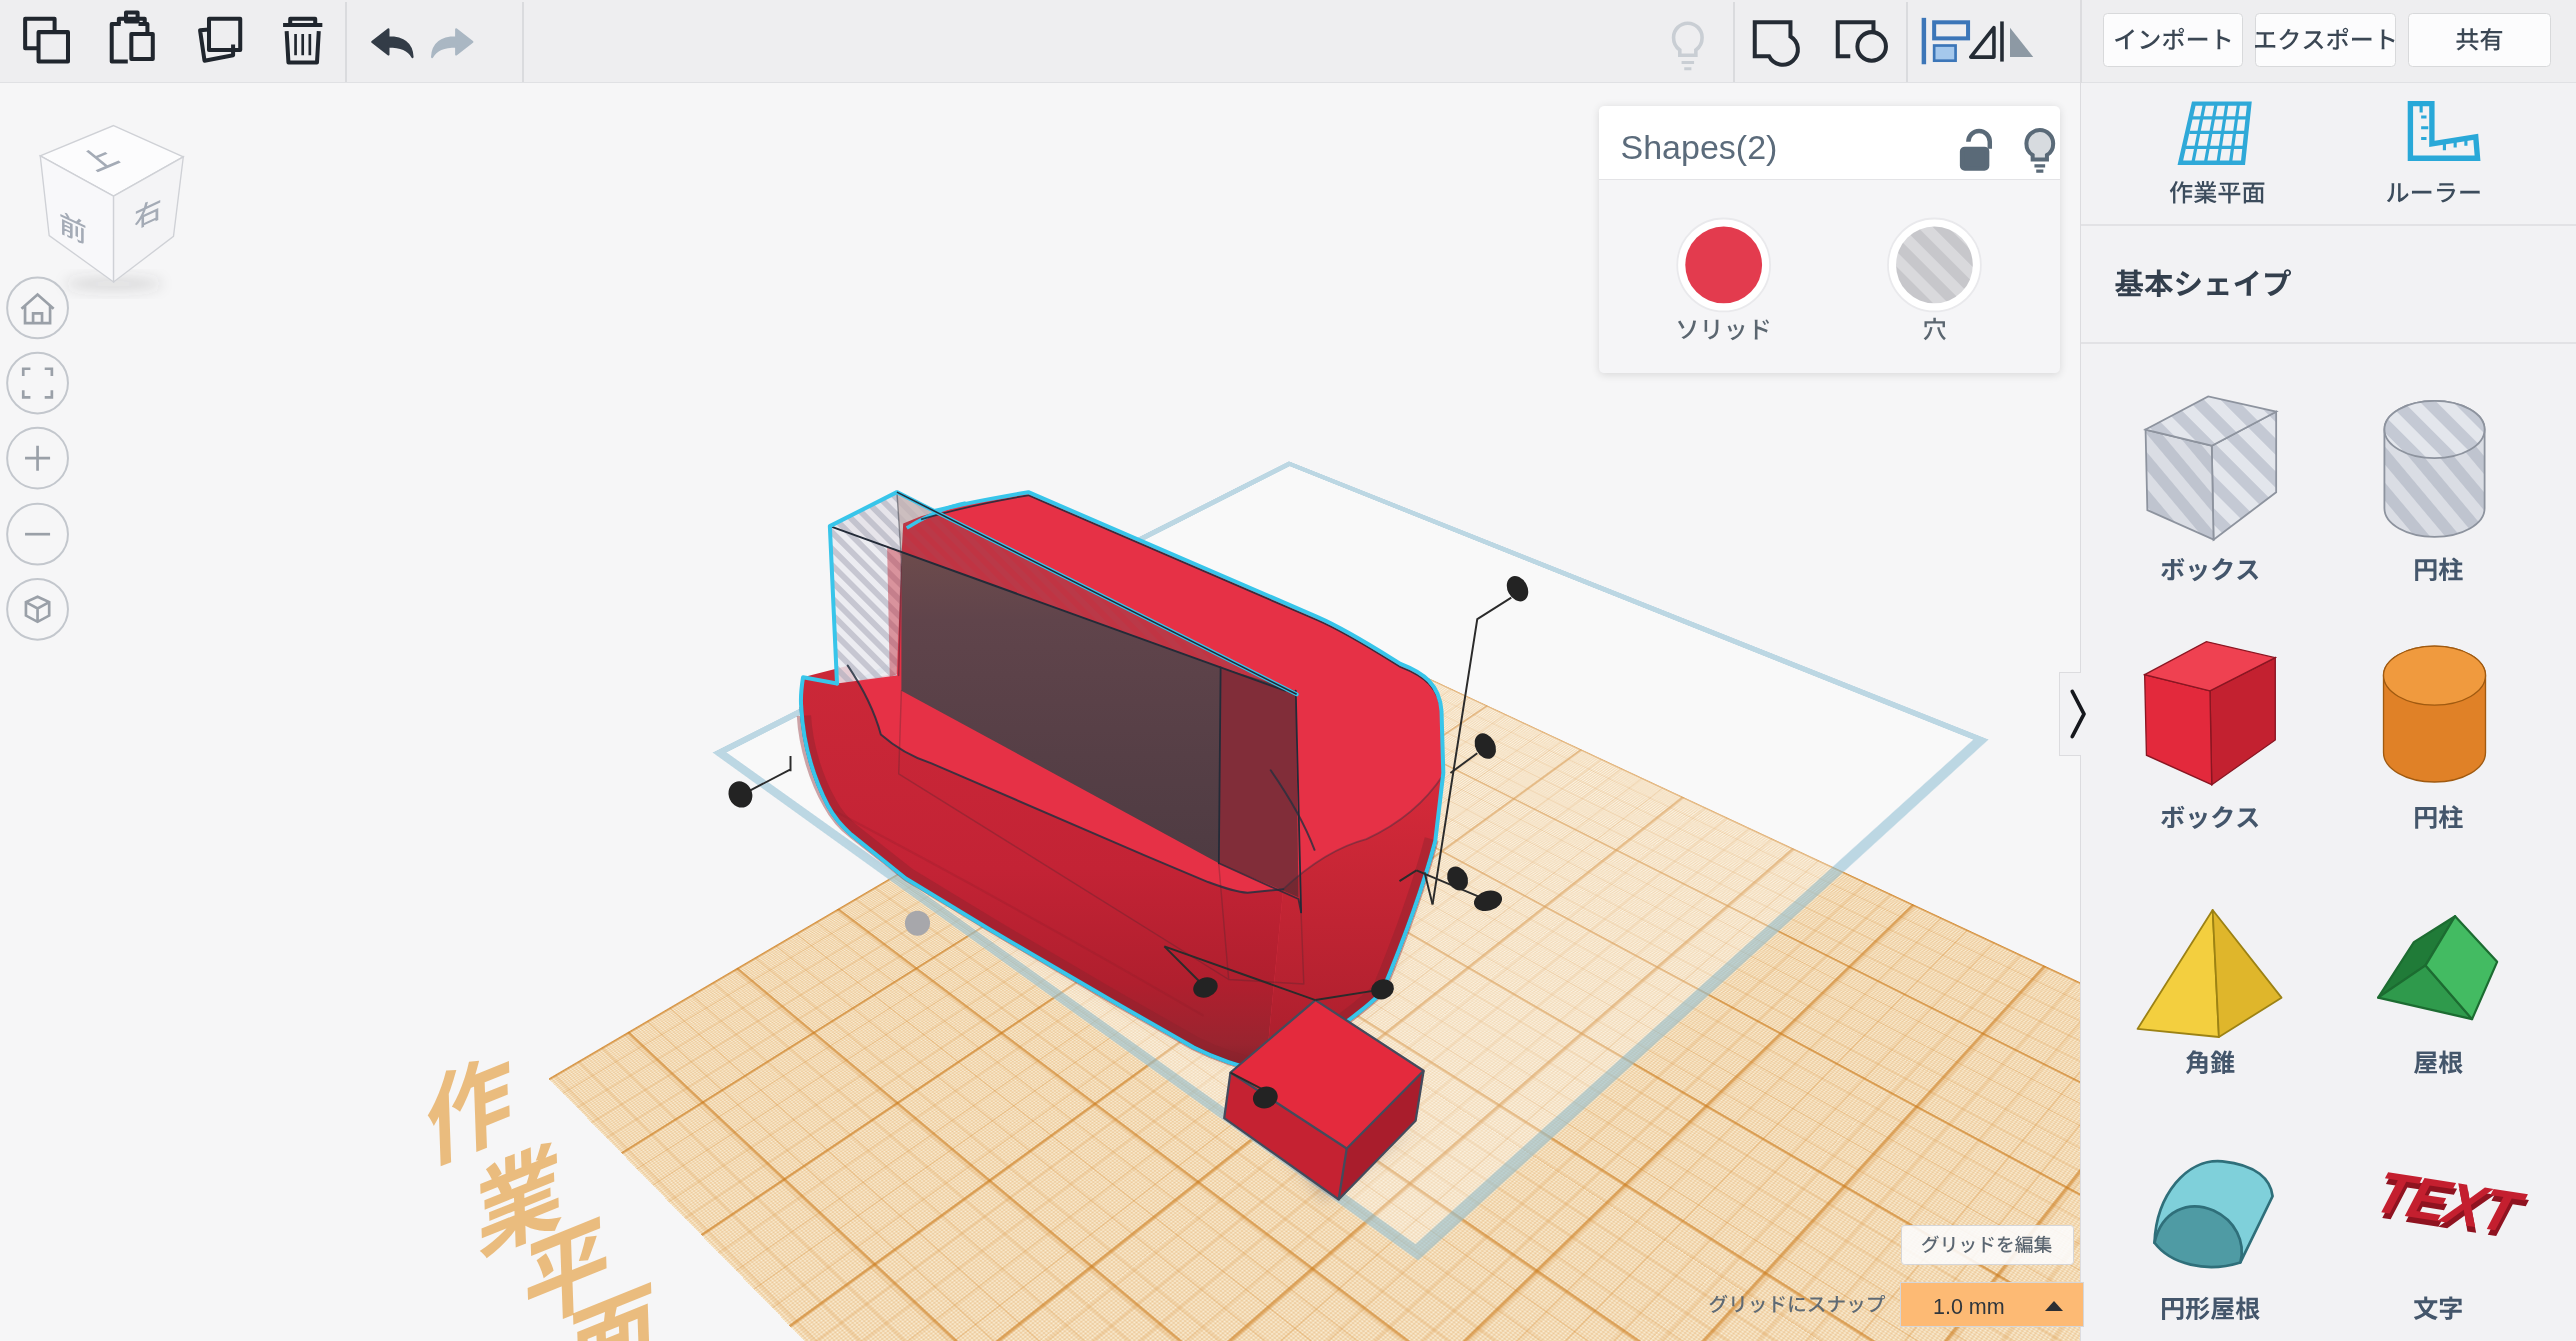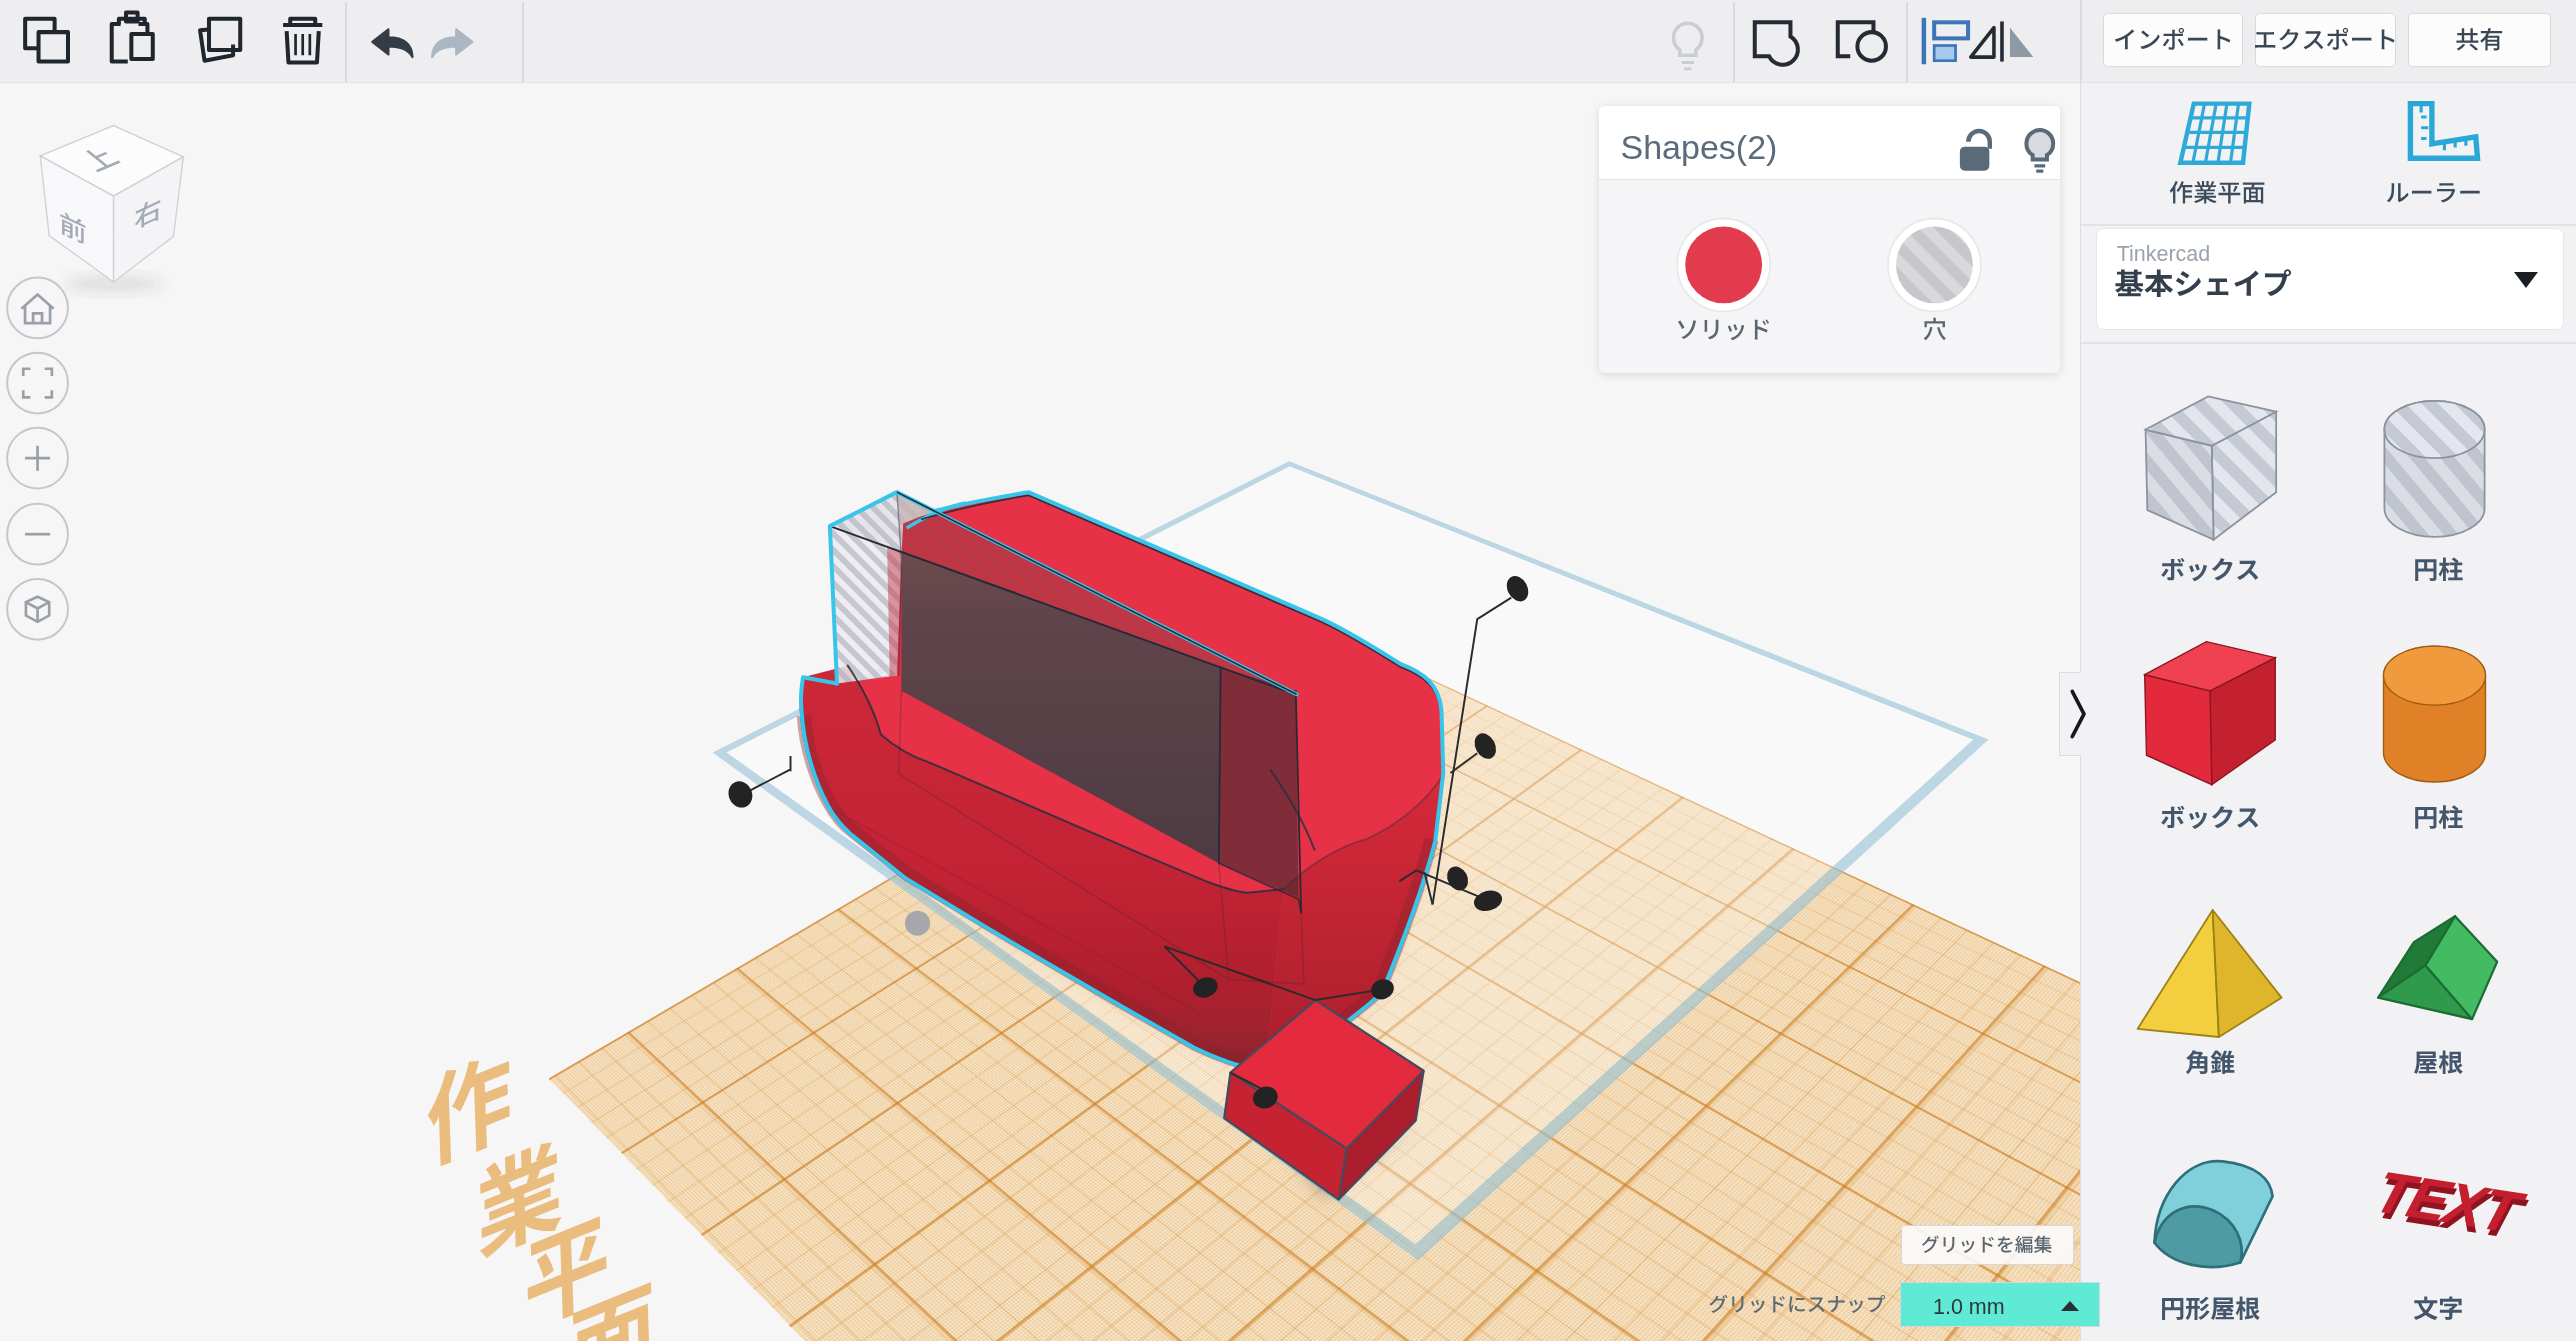--- a/index.html
+++ b/index.html
@@ -250,24 +250,20 @@
     <path d="M 124,26 L 186,26 M 121,42 L 184,42 M 117,59 L 183,59"></path>
   </g>
   <g stroke="#29a8d8" stroke-width="6" fill="none">
     <path d="M 368,10 L 392,10 L 392,55 L 441,47 L 443,71 L 368,71 Z"></path>
     <path d="M 380,10 L 380,20 M 380,25 L 386,25 M 380,37 L 388,37 M 380,49 L 386,49 M 406,54 L 406,62 M 418,52 L 418,59 M 430,50 L 430,57" stroke-width="3.5"></path>
   </g>
 </g>
     </svg>
 
 <div style="position:absolute;left:0;top:141px;width:495px;height:1.8px;background:#e2e2e5"></div>
-<div id="dd" style="position:absolute;left:15px;top:145px;width:468px;height:102px;background:#ffffff;border:0.9px solid #e6e6e9;border-radius:7.2px">
-  <div style="position:absolute;left:19.7px;top:12.5px;font-size:21.5px;color:#9aa3ac">Tinkercad</div>
-  <div style="position:absolute;right:25px;top:43px;width:0;height:0;border-left:12.5px solid transparent;border-right:12.5px solid transparent;border-top:16px solid #1b1f24"></div>
-</div>
 <div style="position:absolute;left:0;top:259px;width:495px;height:1.8px;background:#e2e2e5"></div>
 <svg width="495" height="993" viewBox="0 0 553 1110" style="position:absolute;left:0;top:309px">
 <defs>
  <pattern id="grayhatch" width="26" height="26" patternTransform="rotate(-45)" patternUnits="userSpaceOnUse">
    <rect width="26" height="26" fill="#e3e6ec"></rect>
           <rect width="13" height="26" fill="#c4c9d4"></rect>
  </pattern>
  <pattern id="grayhatch2" width="26" height="26" patternTransform="rotate(-40)" patternUnits="userSpaceOnUse">
    <rect width="26" height="26" fill="#dadde4"></rect>
           <rect width="13" height="26" fill="#bfc4cf"></rect>
@@ -332,21 +328,21 @@
   </g>
   <circle cx="139" cy="178" r="52" fill="#ffffff" stroke="#e9e9ec" stroke-width="2"></circle>
   <circle cx="139" cy="178" r="43" fill="#e33b4e"></circle>
   <circle cx="375" cy="178" r="52" fill="#ffffff" stroke="#e9e9ec" stroke-width="2"></circle>
   <circle cx="375" cy="178" r="43" fill="url(#phatch)"></circle>
 </svg>
 
 </div>
 
 <div class="gridbtn" style="left:1901px;top:1225px;width:173px;height:40px;border-radius:3.6px;font-size:20.6px;text-align:center;line-height:37px"></div>
-<div class="gridbtn" style="left:1900px;top:1282px;width:200px;height:45px;background:#5eead4">
+<div class="gridbtn" style="left:1900px;top:1282px;width:184px;height:45px;background:#fdba74">
   <div style="position:absolute;left:32px;top:11.6px;font-size:21.5px;font-weight:400;color:#30363c">1.0 mm</div>
   <div style="position:absolute;right:19.7px;top:18px;width:0;height:0;border-left:9px solid transparent;border-right:9px solid transparent;border-bottom:10.7px solid #2b2e33"></div>
 </div>
 <div style="position:absolute;left:2059px;top:672px;width:22.4px;height:84px;background:#f2f2f4;border:1.8px solid #dcdcdf;border-right:none"></div>
 <svg width="36" height="54" viewBox="0 0 40 60" style="position:absolute;left:2057px;top:687px">
 <path d="M 17,5 L 30,30 L 17,55" fill="none" stroke="#16181d" stroke-width="4.2" stroke-linejoin="round" stroke-linecap="round"></path>
   </svg>
 
 <svg width="2576" height="1342" viewBox="0 0 2880 1500" style="position:absolute;left:0;top:0;pointer-events:none">
     <path transform="translate(2362.5,54.0)" d="M2.0 -10.1Q5.6 -11.0 8.6 -12.3Q11.6 -13.6 13.8 -15.0Q15.2 -15.9 16.6 -17.0Q18.0 -18.1 19.2 -19.2Q20.4 -20.4 21.3 -21.5L23.6 -19.3Q22.4 -18.1 21.0 -16.9Q19.7 -15.7 18.1 -14.6Q16.6 -13.5 15.0 -12.5Q13.5 -11.6 11.6 -10.7Q9.8 -9.8 7.6 -8.9Q5.5 -8.1 3.4 -7.4ZM13.3 -13.6 16.3 -14.4V-2.2Q16.3 -1.6 16.3 -1.0Q16.4 -0.4 16.4 0.2Q16.5 0.7 16.5 1.0H13.2Q13.2 0.7 13.3 0.2Q13.3 -0.4 13.3 -1.0Q13.3 -1.6 13.3 -2.2Z M33.3 -20.1Q34.0 -19.6 35.0 -18.9Q35.9 -18.2 36.9 -17.4Q37.9 -16.6 38.8 -15.8Q39.7 -15.1 40.2 -14.5L38.1 -12.3Q37.5 -12.8 36.7 -13.6Q35.9 -14.4 34.9 -15.2Q34.0 -16.0 33.0 -16.8Q32.1 -17.5 31.3 -18.0ZM30.5 -2.1Q32.8 -2.4 34.7 -3.0Q36.6 -3.6 38.2 -4.3Q39.8 -5.1 41.1 -5.8Q43.3 -7.2 45.1 -8.9Q46.9 -10.6 48.3 -12.4Q49.7 -14.3 50.5 -16.0L52.1 -13.1Q51.2 -11.3 49.8 -9.6Q48.3 -7.8 46.6 -6.2Q44.8 -4.6 42.7 -3.3Q41.3 -2.5 39.7 -1.7Q38.1 -0.9 36.3 -0.3Q34.4 0.4 32.3 0.7Z M74.6 -20.1Q74.6 -19.4 75.1 -18.9Q75.6 -18.5 76.2 -18.5Q76.9 -18.5 77.4 -18.9Q77.8 -19.4 77.8 -20.1Q77.8 -20.8 77.4 -21.2Q76.9 -21.7 76.2 -21.7Q75.6 -21.7 75.1 -21.2Q74.6 -20.8 74.6 -20.1ZM73.2 -20.1Q73.2 -20.9 73.6 -21.6Q74.0 -22.3 74.7 -22.7Q75.4 -23.1 76.2 -23.1Q77.1 -23.1 77.8 -22.7Q78.4 -22.3 78.9 -21.6Q79.3 -20.9 79.3 -20.1Q79.3 -19.2 78.9 -18.6Q78.4 -17.9 77.8 -17.5Q77.1 -17.1 76.2 -17.1Q75.4 -17.1 74.7 -17.5Q74.0 -17.9 73.6 -18.6Q73.2 -19.2 73.2 -20.1ZM69.0 -21.0Q69.0 -20.8 69.0 -20.5Q68.9 -20.1 68.9 -19.6Q68.8 -19.2 68.8 -18.9Q68.8 -18.2 68.8 -17.2Q68.8 -16.3 68.8 -15.4Q68.8 -14.4 68.8 -13.7Q68.8 -13.2 68.8 -12.2Q68.8 -11.2 68.8 -9.9Q68.8 -8.6 68.8 -7.3Q68.8 -6.0 68.8 -4.7Q68.8 -3.5 68.8 -2.5Q68.8 -1.5 68.8 -1.0Q68.8 0.1 68.2 0.7Q67.6 1.3 66.3 1.3Q65.7 1.3 64.9 1.3Q64.2 1.3 63.5 1.2Q62.8 1.2 62.2 1.1L62.0 -1.5Q62.9 -1.4 63.7 -1.3Q64.5 -1.2 65.0 -1.2Q65.6 -1.2 65.8 -1.5Q66.0 -1.7 66.1 -2.2Q66.1 -2.6 66.1 -3.4Q66.1 -4.3 66.1 -5.5Q66.1 -6.7 66.1 -8.0Q66.1 -9.3 66.1 -10.5Q66.1 -11.6 66.1 -12.5Q66.1 -13.4 66.1 -13.7Q66.1 -14.2 66.1 -15.1Q66.1 -16.1 66.1 -17.1Q66.1 -18.2 66.1 -18.9Q66.1 -19.4 66.0 -20.1Q65.9 -20.7 65.9 -21.0ZM56.4 -16.6Q57.0 -16.5 57.6 -16.5Q58.2 -16.4 58.8 -16.4Q59.2 -16.4 60.2 -16.4Q61.2 -16.4 62.6 -16.4Q64.0 -16.4 65.6 -16.4Q67.2 -16.4 68.8 -16.4Q70.4 -16.4 71.8 -16.4Q73.2 -16.4 74.2 -16.4Q75.2 -16.4 75.6 -16.4Q76.1 -16.4 76.8 -16.5Q77.5 -16.5 78.0 -16.6V-13.8Q77.4 -13.8 76.8 -13.8Q76.1 -13.8 75.6 -13.8Q75.3 -13.8 74.3 -13.8Q73.3 -13.8 71.9 -13.8Q70.4 -13.8 68.8 -13.8Q67.2 -13.8 65.6 -13.8Q64.0 -13.8 62.6 -13.8Q61.2 -13.8 60.2 -13.8Q59.2 -13.8 58.9 -13.8Q58.2 -13.8 57.6 -13.8Q57.0 -13.8 56.4 -13.7ZM62.9 -9.8Q62.5 -8.9 61.8 -7.9Q61.2 -6.9 60.4 -5.8Q59.7 -4.8 59.0 -3.9Q58.3 -3.0 57.7 -2.4L55.4 -3.9Q56.1 -4.6 56.8 -5.4Q57.5 -6.3 58.2 -7.2Q58.9 -8.2 59.5 -9.2Q60.1 -10.1 60.5 -11.0ZM74.3 -11.0Q74.9 -10.3 75.5 -9.4Q76.1 -8.5 76.8 -7.5Q77.4 -6.5 78.0 -5.6Q78.6 -4.6 79.0 -3.9L76.5 -2.5Q76.1 -3.4 75.5 -4.3Q75.0 -5.3 74.4 -6.3Q73.7 -7.3 73.1 -8.2Q72.5 -9.1 72.0 -9.7Z M83.6 -12.0Q84.1 -12.0 84.7 -12.0Q85.4 -11.9 86.2 -11.9Q86.9 -11.9 87.6 -11.9Q88.2 -11.9 89.1 -11.9Q90.1 -11.9 91.3 -11.9Q92.5 -11.9 93.8 -11.9Q95.1 -11.9 96.4 -11.9Q97.7 -11.9 98.9 -11.9Q100.1 -11.9 101.0 -11.9Q101.8 -11.9 102.3 -11.9Q103.3 -11.9 104.1 -12.0Q104.9 -12.0 105.3 -12.0V-8.7Q104.9 -8.7 104.1 -8.8Q103.2 -8.8 102.3 -8.8Q101.9 -8.8 101.0 -8.8Q100.1 -8.8 98.9 -8.8Q97.7 -8.8 96.4 -8.8Q95.1 -8.8 93.8 -8.8Q92.5 -8.8 91.3 -8.8Q90.1 -8.8 89.1 -8.8Q88.2 -8.8 87.6 -8.8Q86.5 -8.8 85.4 -8.8Q84.3 -8.8 83.6 -8.7Z M116.8 -2.5Q116.8 -2.9 116.8 -4.1Q116.8 -5.2 116.8 -6.8Q116.8 -8.4 116.8 -10.1Q116.8 -11.8 116.8 -13.4Q116.8 -15.0 116.8 -16.3Q116.8 -17.5 116.8 -18.1Q116.8 -18.7 116.8 -19.6Q116.7 -20.4 116.6 -21.1H119.9Q119.9 -20.5 119.8 -19.6Q119.7 -18.8 119.7 -18.1Q119.7 -17.2 119.7 -15.8Q119.7 -14.4 119.7 -12.8Q119.7 -11.1 119.7 -9.5Q119.7 -7.9 119.7 -6.4Q119.7 -5.0 119.7 -3.9Q119.7 -2.9 119.7 -2.5Q119.7 -2.1 119.7 -1.4Q119.8 -0.8 119.8 -0.2Q119.9 0.5 119.9 1.0H116.6Q116.7 0.3 116.8 -0.7Q116.8 -1.7 116.8 -2.5ZM119.1 -14.1Q120.4 -13.7 122.1 -13.1Q123.7 -12.6 125.4 -11.9Q127.1 -11.3 128.6 -10.7Q130.1 -10.1 131.1 -9.5L129.9 -6.6Q128.8 -7.2 127.4 -7.9Q126.0 -8.5 124.5 -9.1Q123.0 -9.7 121.6 -10.2Q120.2 -10.7 119.1 -11.0Z" fill="#3b4754"></path>

